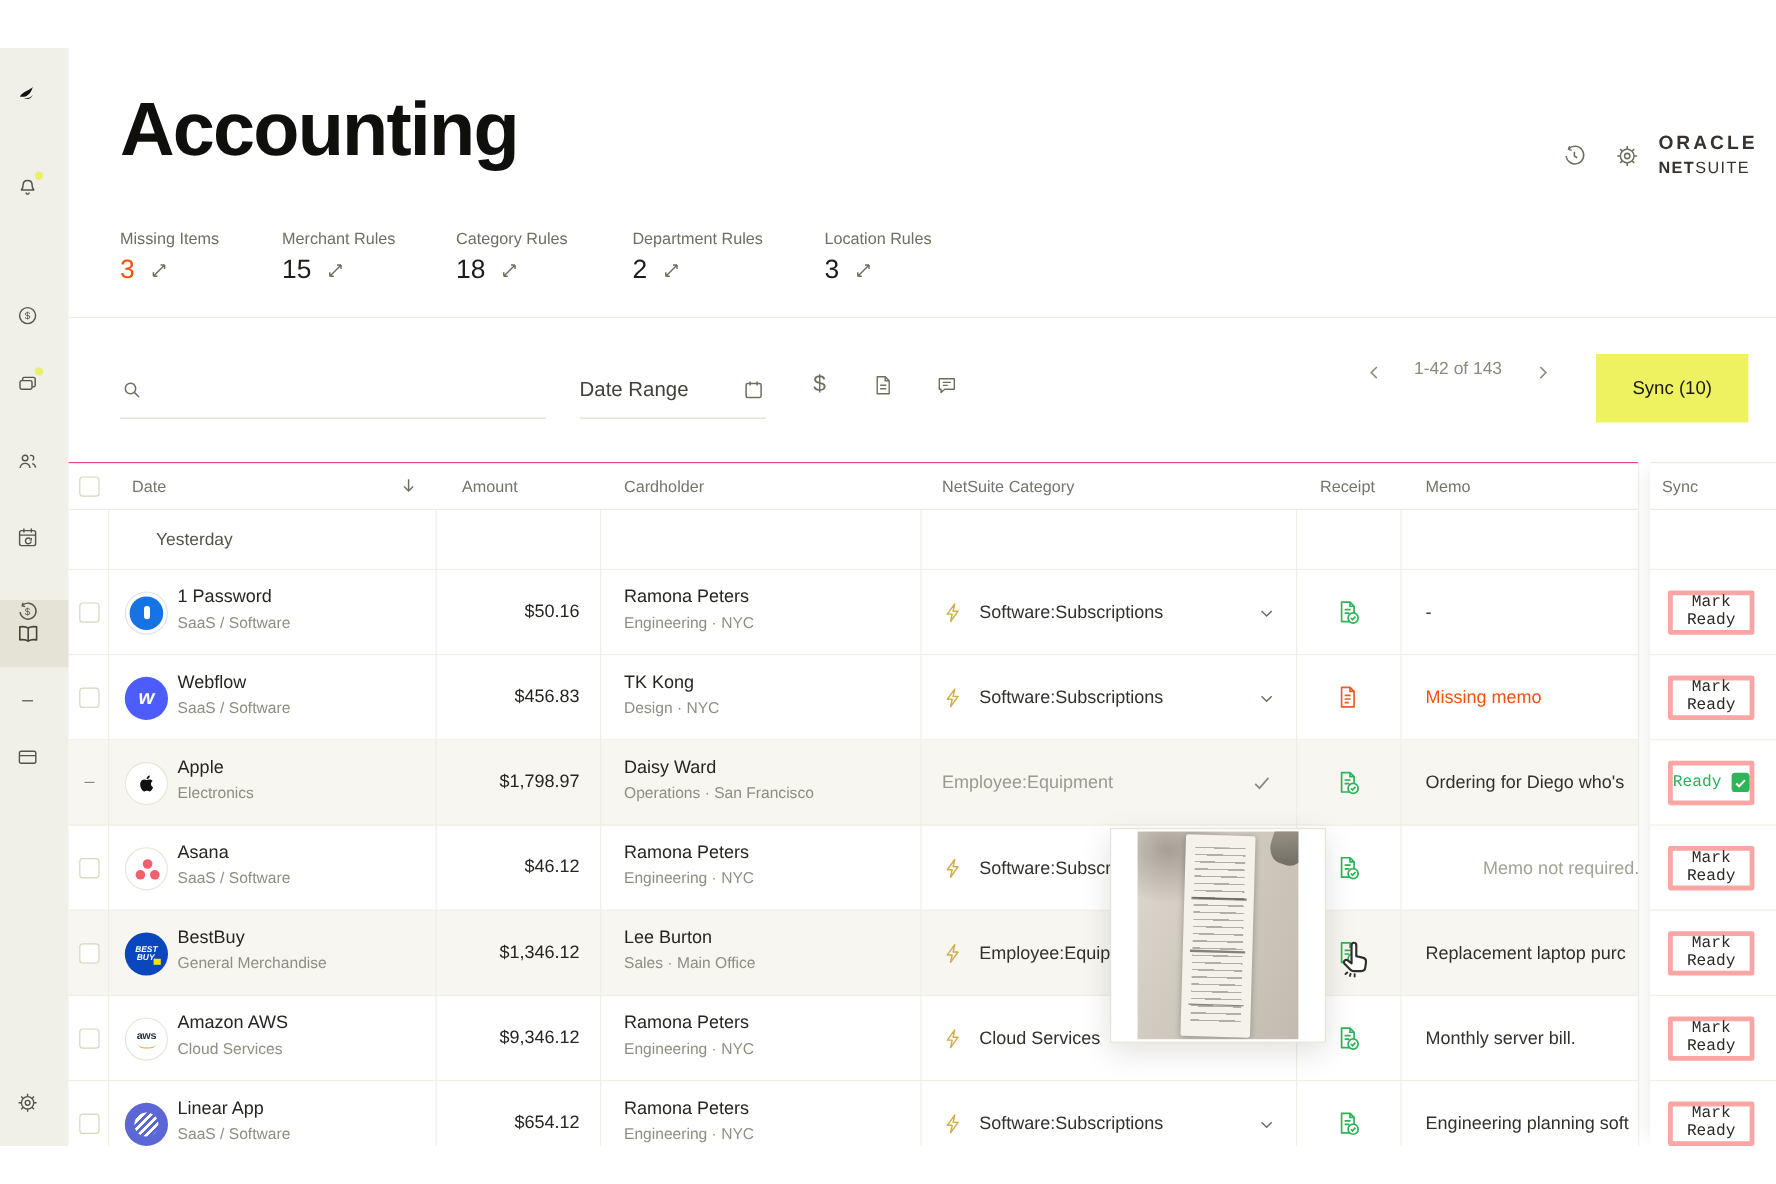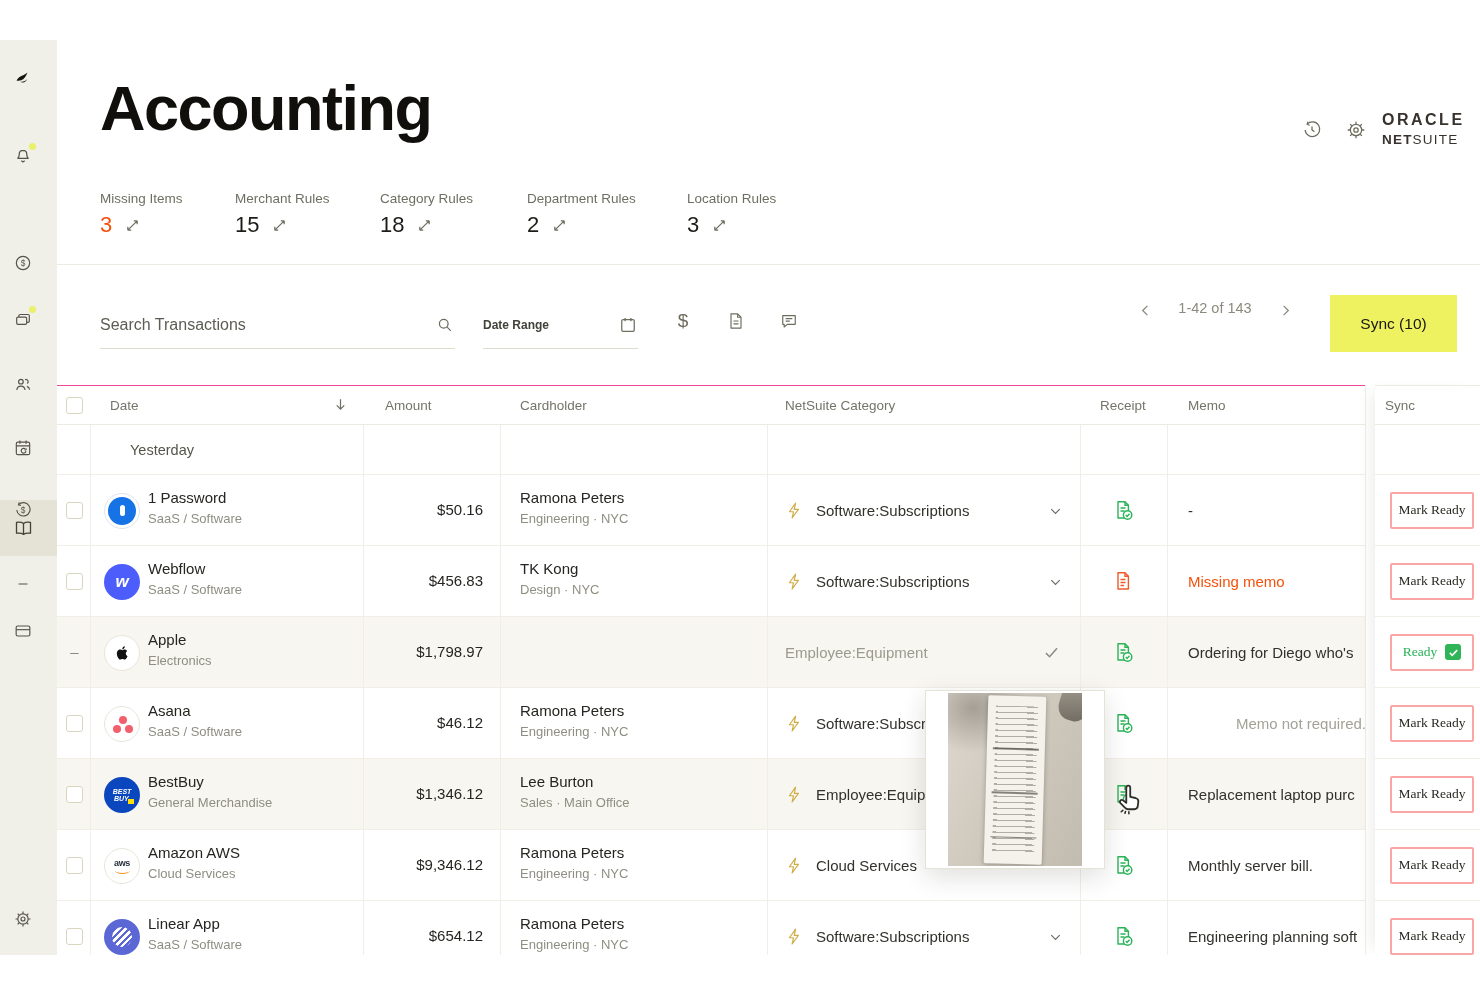--- a/index.html
+++ b/index.html
@@ -39,21 +39,21 @@
   .divider { left:57px; top:264px; width:1423px; height:1px; background:#ecebe0; z-index:6; }
 
   
   .search-box { left:100px; top:301px; width:355px; height:48px; border-bottom:1px solid #deddcb; z-index:6;
     display:flex; align-items:center; }
   .search-box input { border:0; outline:0; background:transparent; flex:1; font-size:16px; color:#3f3e35;
     font-family:"Liberation Sans", sans-serif; }
   .search-box input::placeholder { color:#5d5c52; opacity:1; }
   .date-box { left:483px; top:301px; width:155px; height:48px; border-bottom:1px solid #deddcb; z-index:6;
     display:flex; align-items:center; justify-content:space-between; cursor:pointer; }
-  .date-box .dlabel { font-size:12px; color:#43423a;font-weight:bold; }
+  .date-box .dlabel { font-size:17px; color:#43423a; }
   .tool-ic { top:310px; width:22px; height:22px; color:#6e6d5e; cursor:pointer; z-index:6;
     display:flex; align-items:center; justify-content:center; }
   .dollar-glyph { font-size:19px; color:#6e6d5e; }
   .pager { left:1135px; top:300px; width:160px; height:48px; z-index:6; display:flex; align-items:flex-start; justify-content:space-between; }
   .pager .pg-txt { font-size:14.5px; color:#8b8a7c; }
   .pg-btn { width:20px; height:20px; color:#8b8a7c; cursor:pointer; display:flex; align-items:center; justify-content:center; }
   .sync-btn { left:1330px; top:295px; width:127px; height:57px; background:#eef261; border:0; z-index:6;
     font-size:15.5px; color:#181711; cursor:pointer; font-family:"Liberation Sans", sans-serif; }
 
   
@@ -88,22 +88,22 @@
   .memo.orange { color:#f4510c; }
   .memo.muted { color:#a3a296;text-align:right; }
 
   
   .sync-col { left:1375px; top:385px; width:105px; height:570px; background:#fff; z-index:4;
     box-shadow:-10px 0 14px -8px rgba(50,45,30,.10); }
   .sync-col .sc-head { height:40px; border-top:1px solid #edebe0; border-bottom:1px solid #edebe0; position:relative; }
   .sync-col .sc-head span { position:absolute; left:10px; top:12px; font-size:13.5px; color:#75746a; }
   .sync-col .sc-spacer { height:50px; border-bottom:1px solid #f0eee5; }
   .sync-col .sc-row { height:71px; border-bottom:1px solid #f0eee5; display:flex; align-items:center; }
-  .mark-btn { margin-left:15px; width:84px; height:37px; background:#fff; border:2px solid #fca5a5; border-radius:2px;
-    font-size:13.5px; color:#2a2a24; cursor:pointer; font-family:Liberation Serif, serif;
+  .mark-btn { margin-left:15px; width:72px; height:37px; background:#fff; border:4px solid #fca5a5; border-radius:2px;
+    font-size:13.5px; color:#2a2a24; cursor:pointer; font-family:Liberation Mono, monospace;
     display:flex; align-items:center; justify-content:center; gap:8px; }
   .mark-btn.ready { color:#27b357; }
   .ready-check { width:16px; height:16px; border-radius:3px; background:#2fb457; display:flex; align-items:center; justify-content:center; }
 
   
   .popup { left:925px; top:690px; width:180px; height:179px; background:#fff; border:1px solid #e5e3d6;
     box-shadow:0 8px 24px rgba(40,38,28,.14); z-index:10; padding:2px 22px; }
   .photo { position:relative; width:100%; height:100%; overflow:hidden;
     background:linear-gradient(115deg,#ded8cf 0%,#cfc9be 45%,#c2bcb0 100%); }
   .photo::before { content:""; position:absolute; left:-30px; top:-30px; width:110px; height:90px;
@@ -312,21 +312,20 @@
       <span class="val">3</span>
     <svg class="expand-ic" width="15" height="15" viewBox="0 0 16 16" fill="none" stroke="#6e6d60" stroke-width="1.3">
         <path d="M3 13L13 3M3 13v-3.6M3 13h3.6M13 3V6.6M13 3H9.4"></path>
       </svg>
     </div>
 </div>
 
 <div class="abs divider"></div>
 
 <div class="abs search-box">
-  <input type="text" placeholder="Search Transactions" style="">
   <svg width="20" height="20" viewBox="0 0 24 24" fill="none" stroke="#6e6d5e" stroke-width="1.5">
       <circle cx="10.5" cy="10.5" r="5.2"></circle>
       <path d="M14.6 14.6L19 19"></path>
     </svg>
 </div>
 
 <div class="abs date-box">
   <span class="dlabel">Date Range</span>
   <svg width="20" height="20" viewBox="0 0 24 24" fill="none" stroke="#6e6d5e" stroke-width="1.5">
       <rect x="4.5" y="5.5" width="15" height="14" rx="1.6"></rect>
@@ -462,20 +461,24 @@
     <svg width="18" height="18" viewBox="0 0 24 24" fill="#111">
         <path d="M17.05 12.54c-.03-2.23 1.82-3.3 1.9-3.35-1.04-1.52-2.65-1.73-3.22-1.75-1.37-.14-2.67.8-3.36.8-.69 0-1.76-.78-2.9-.76-1.49.02-2.86.87-3.63 2.2-1.55 2.69-.4 6.67 1.11 8.85.74 1.07 1.62 2.27 2.78 2.23 1.11-.05 1.53-.72 2.88-.72 1.34 0 1.72.72 2.9.7 1.2-.02 1.96-1.09 2.69-2.16.85-1.24 1.2-2.44 1.22-2.5-.03-.01-2.34-.9-2.37-3.54z"></path>
         <path d="M14.84 5.8c.61-.74 1.02-1.77.91-2.8-.88.04-1.94.58-2.57 1.32-.56.65-1.06 1.7-.93 2.7.98.08 1.98-.5 2.59-1.22z"></path>
       </svg>
     </div>
   <div class="m-name">
       <div class="n1">Apple</div>
     <div class="n2">Electronics</div>
     </div>
   <div class="amt">$1,798.97</div>
+  <div class="ch-name">
+      <div class="n1" style="font-size:15px;color:#262521">Daisy Ward</div>
+    <div class="n2" style="font-size:13px;color:#8f8e82;margin-top:5px">Operations · San Francisco</div>
+    </div>
   <span class="cat-txt noicon">Employee:Equipment</span>
   <svg class="cat-check" width="17" height="17" viewBox="0 0 16 16" fill="none" stroke="#8c8b80" stroke-width="1.4">
       <path d="M2.8 8.6l3.4 3.4 7-8"></path>
     </svg>
   <span class="rcpt">
     <svg width="22" height="22" viewBox="0 0 22 22" fill="none" stroke="#2ab457" stroke-width="1.4">
         <path d="M6 2.8h7l3.4 3.4V19H6z" stroke-linejoin="round"></path>
         <path d="M13 2.8v3.4h3.4"></path>
         <path d="M8.5 9h5M8.5 12h4"></path>
         <circle cx="15.6" cy="16" r="4.2" fill="#fff"></circle>

